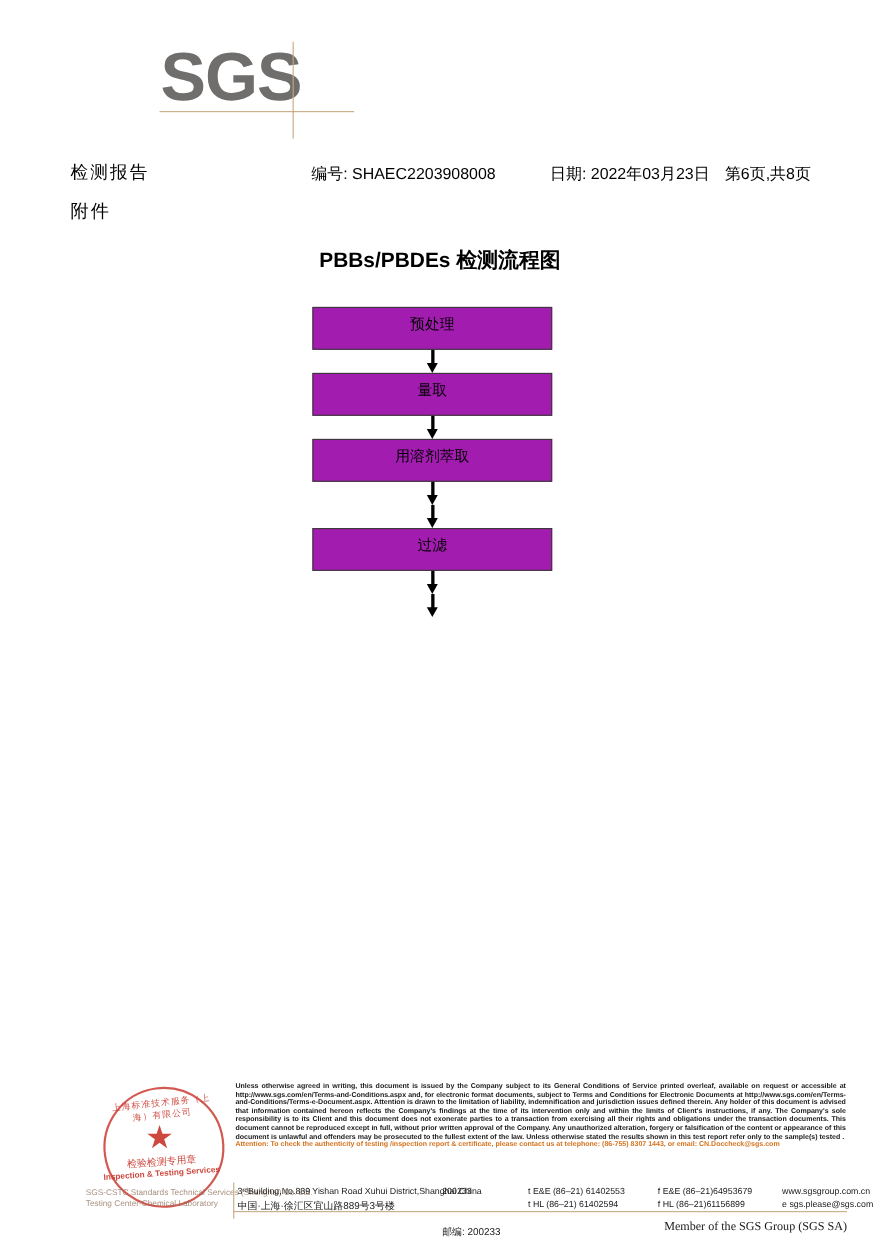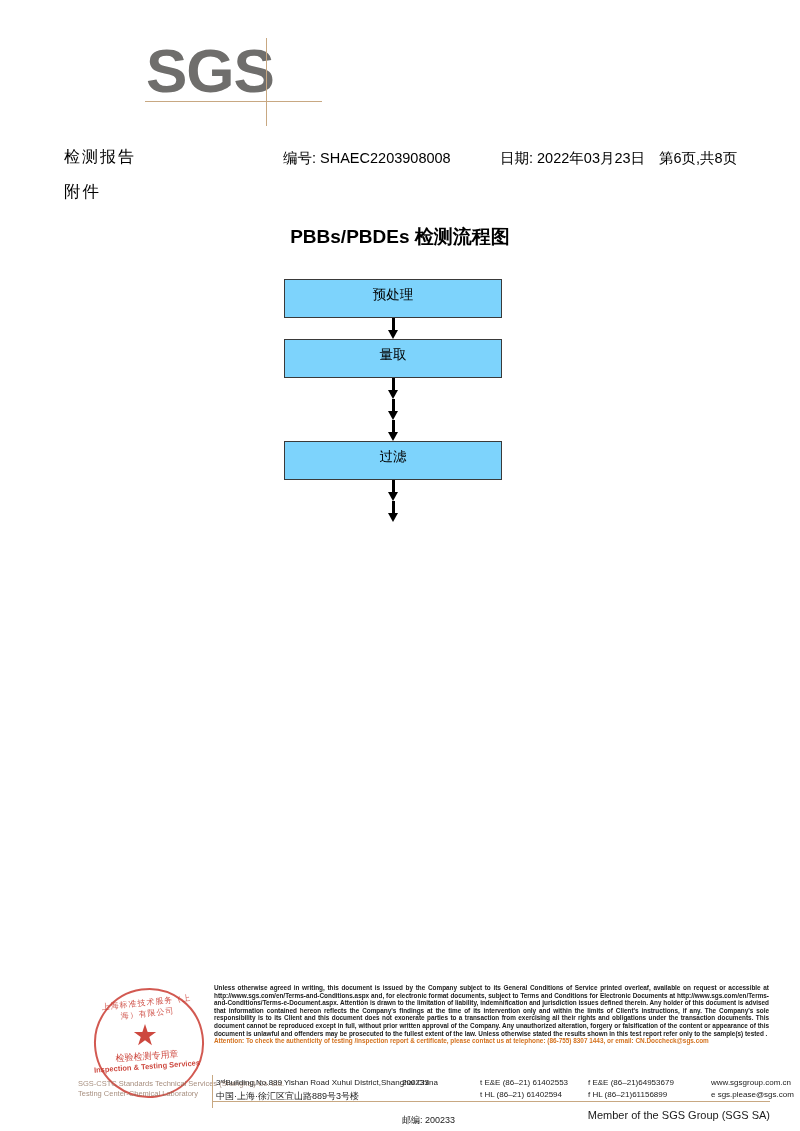--- a/index.html
+++ b/index.html
@@ -83,21 +83,21 @@
     left: 284px;
     top: 279px;
     width: 218px;
   }
   .flow-row { position: relative; }
   .flow-box {
     box-sizing: border-box;
     width: 218px;
     height: 39px;
     border: 1.2px solid #3a3a3a;
-    background: #7dd3fc;
+    background: #a21caf;
     font-size: 13.5px;
     font-family: "Liberation Sans", sans-serif;
     text-align: center;
     padding-top: 6px;
     color: #000;
   }
   .flow-arrow {
     width: 218px;
     height: 21px;
     position: relative;
@@ -234,34 +234,34 @@
     left: 216px;
     font-size: 8px;
     white-space: nowrap;
     color: #1a1a1a;
   }
   #addr-row-en { top: 1078px; }
   #addr-row-cn { top: 1090px; }
   .addr-row .c-addr { position: absolute; left: 0; }
   .addr-row .c-zip  { position: absolute; left: 186px; }
   .addr-row .c-t    { position: absolute; left: 264px; }
-  .addr-row .c-f    { position: absolute; left: 372px; }
+  .addr-row .c-f    { position: absolute; left: 382px; }
   .addr-row .c-web  { position: absolute; left: 495px; }
   #addr-row-cn .c-addr { font-size: 9px; }
   #addr-row-cn .c-zip  { font-size: 9px; margin-top: 24px; }
 
   #member {
     position: absolute;
     left: 0;
     top: 1109px;
     width: 770px;
     text-align: right;
     font-size: 11px;
     color: #1a1a1a;
-    font-family: Liberation Sans, sans-serif;
+    font-family: Liberation Serif, serif;
   }
 </style>
 </head>
 <body>
 
 <div id="logo-block">
   <div id="logo-text">SGS</div>
   <div id="logo-vline"></div>
   <div id="logo-hline"></div>
 </div>
@@ -284,20 +284,23 @@
     </div>
 
   <div class="flow-row">
     <div class="flow-box">量取</div>
   </div>
   <div class="flow-arrow">
       <span class="stem"></span>
       <span class="head"></span>
     </div>
 
+  <div class="flow-row">
+    <div class="flow-box">用溶剂萃取</div>
+  </div>
   <div class="flow-arrow">
       <span class="stem"></span>
       <span class="head"></span>
     </div>
 
   <div class="flow-arrow">
       <span class="stem"></span>
       <span class="head"></span>
     </div>
 

